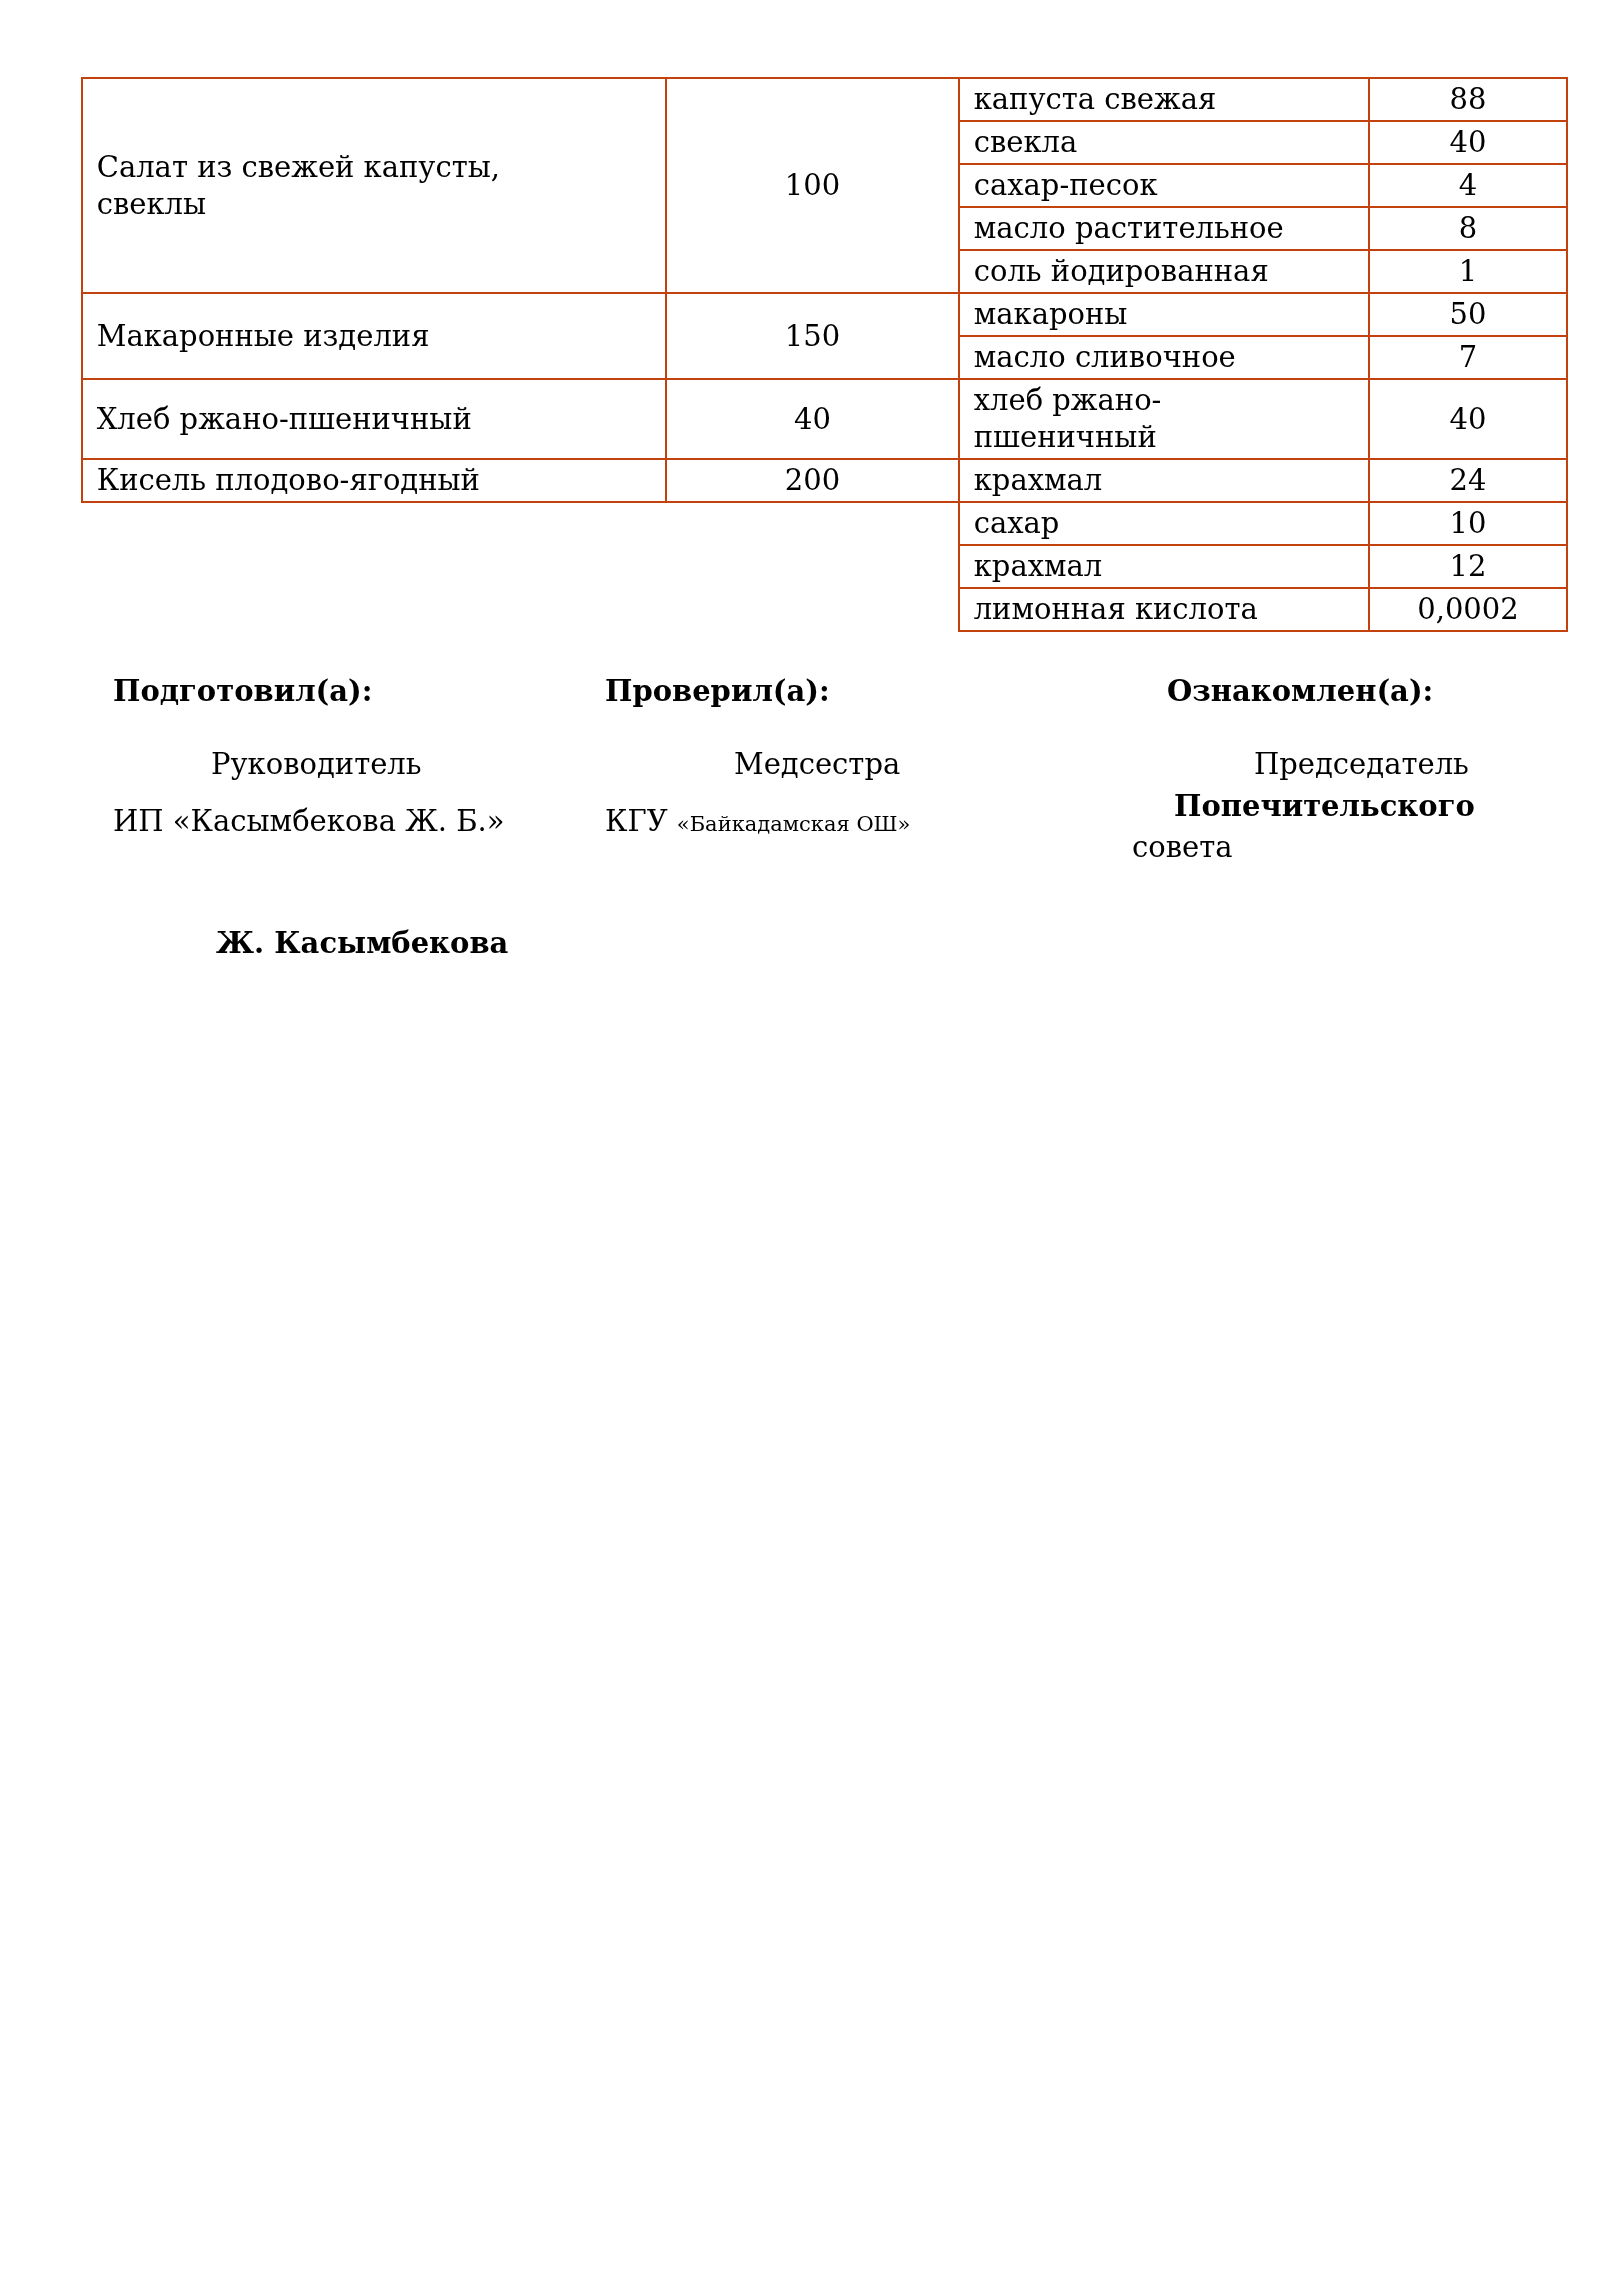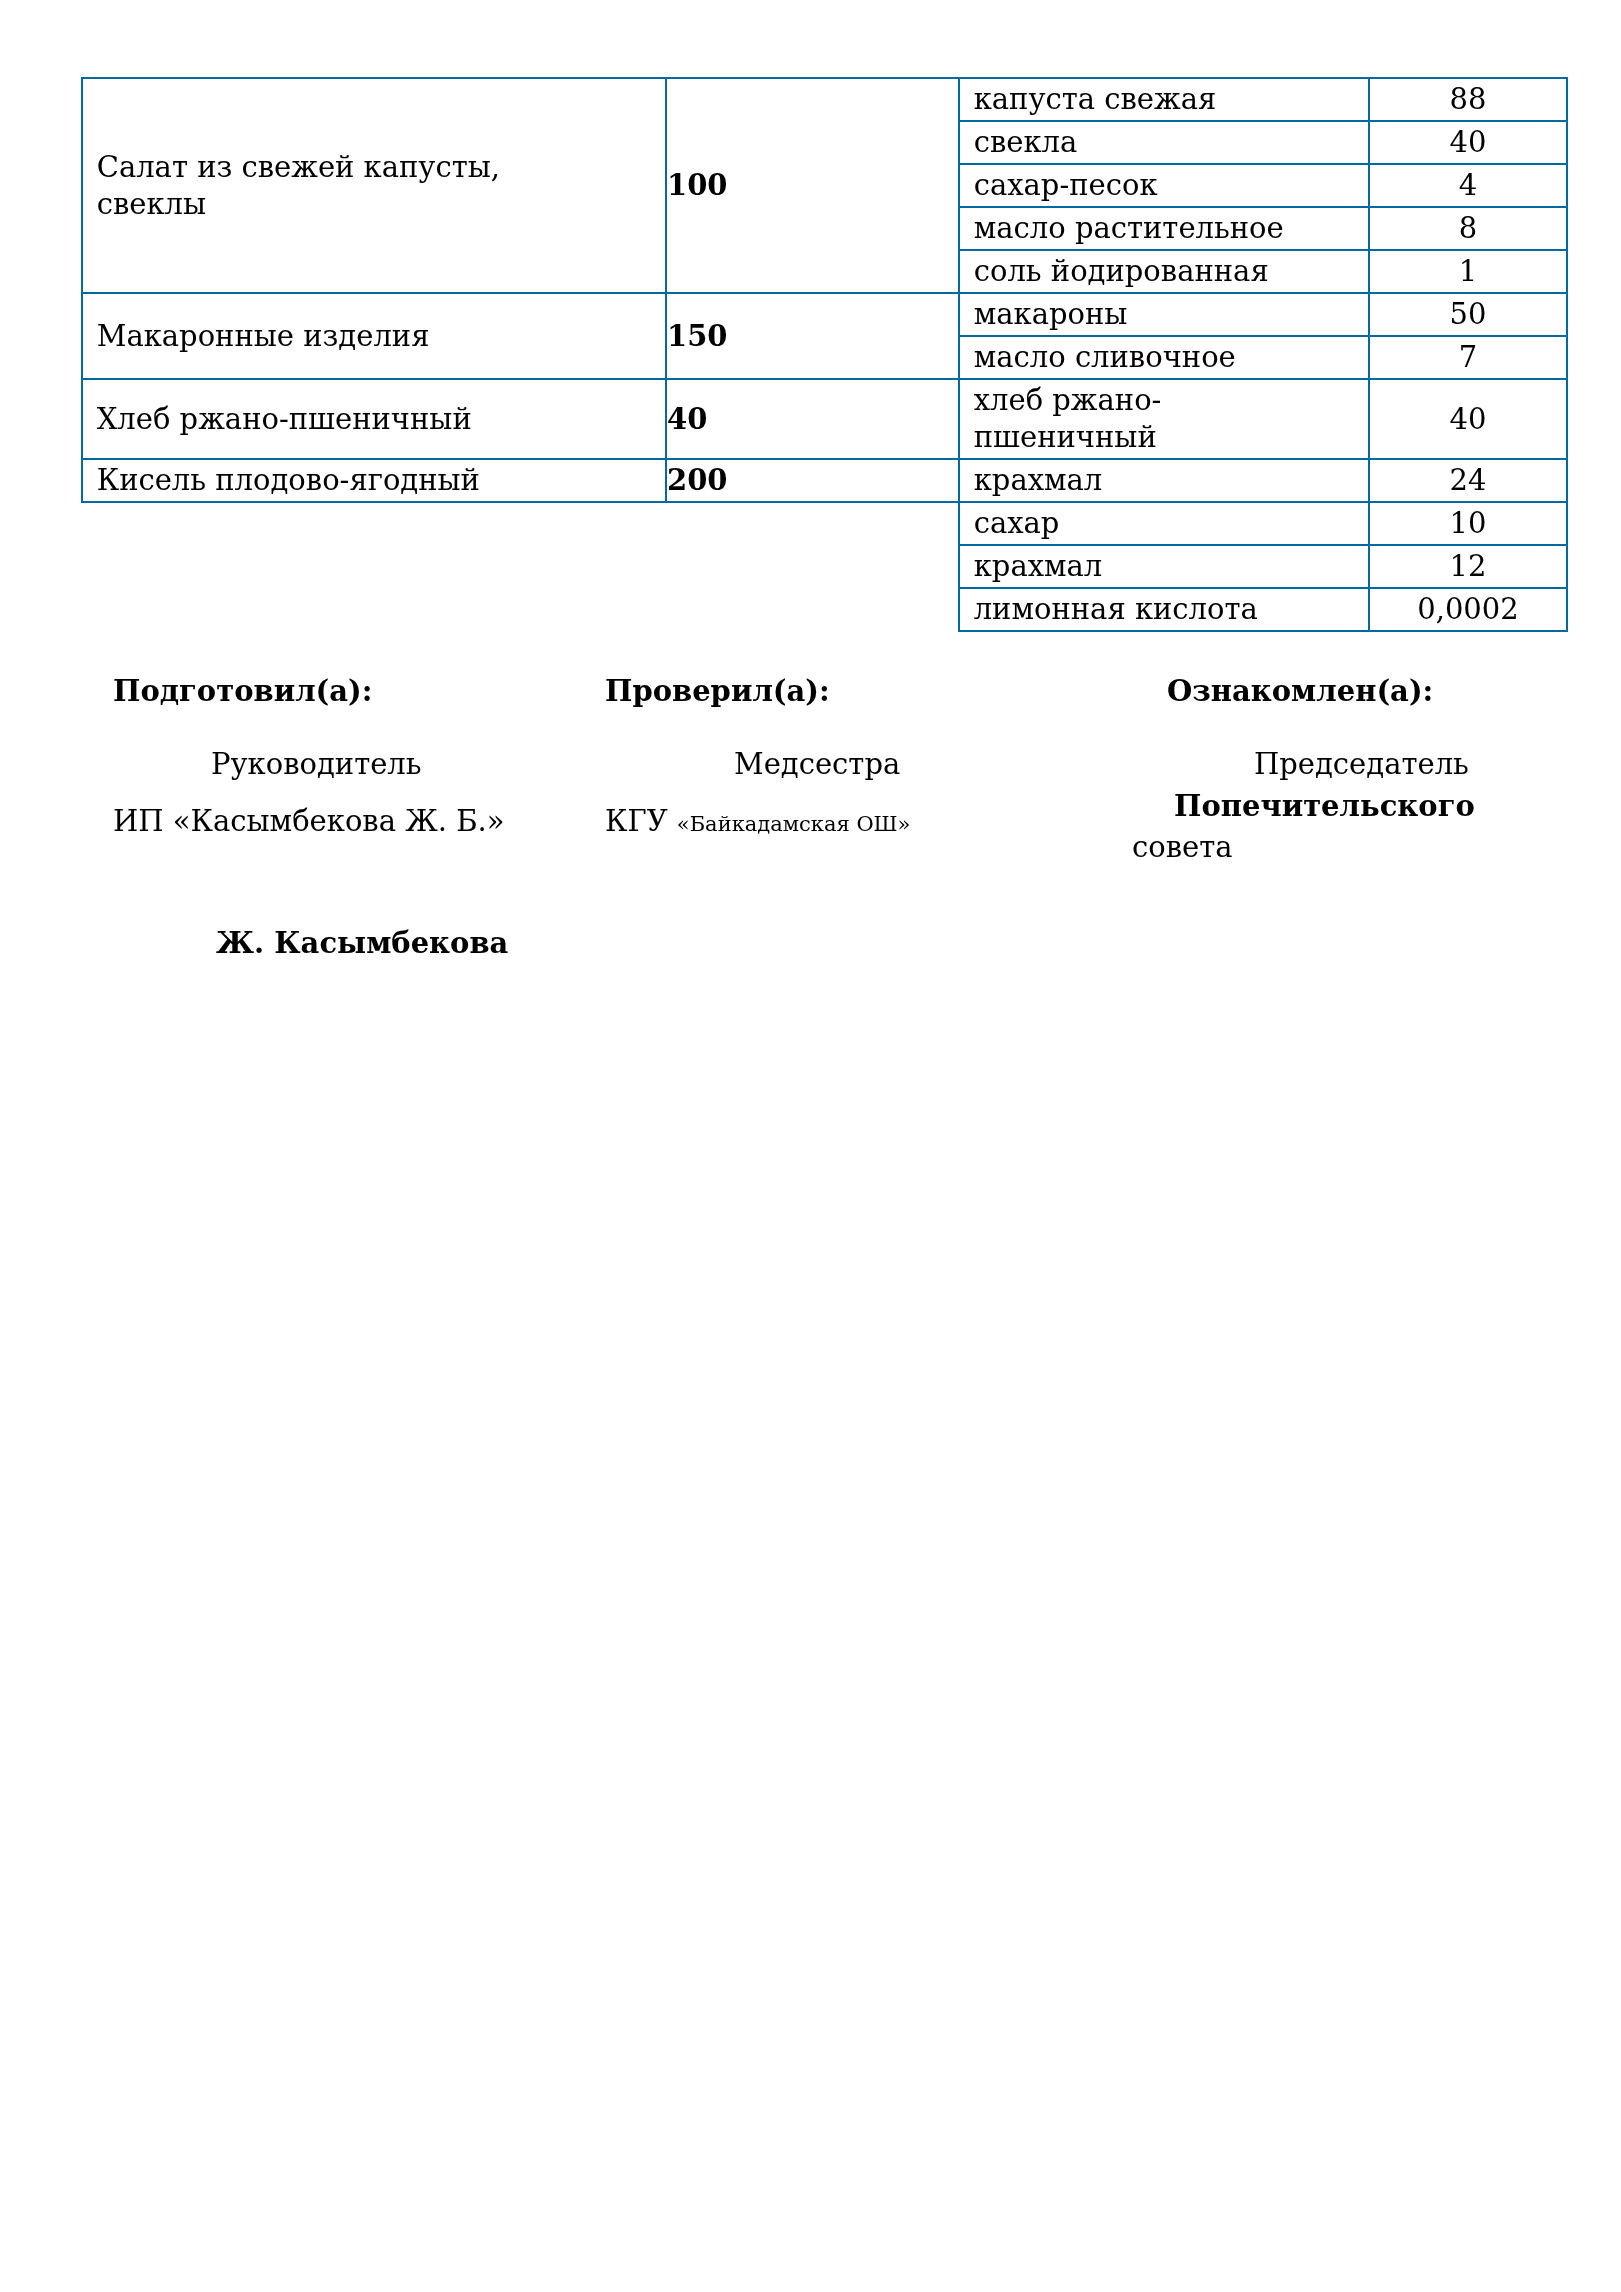--- a/index.html
+++ b/index.html
@@ -17,35 +17,34 @@
 
   
   table.menu-table {
     position: absolute;
     left: 81px;
     top: 77px;
     border-collapse: collapse;
     table-layout: fixed;
   }
   .menu-table td {
-    border: 2px solid #0369a1;
+    border: 2px solid #c2410c;
     font-size: 29px;
     line-height: 37px;
     vertical-align: middle;
     padding: 0;
     overflow: hidden;
   }
   .menu-table td.dish {
     padding: 2px 13.7px;
     white-space: pre-line;
     text-align: left;
   }
   .menu-table td.qty {
-    text-align: left;
-    font-weight: bold;
+    text-align: center;
   }
   .menu-table td.ing {
     padding: 2px 13.7px;
     white-space: pre-line;
     text-align: left;
   }
   .menu-table td.amt {
     text-align: center;
   }
   .menu-table td.ghost {

